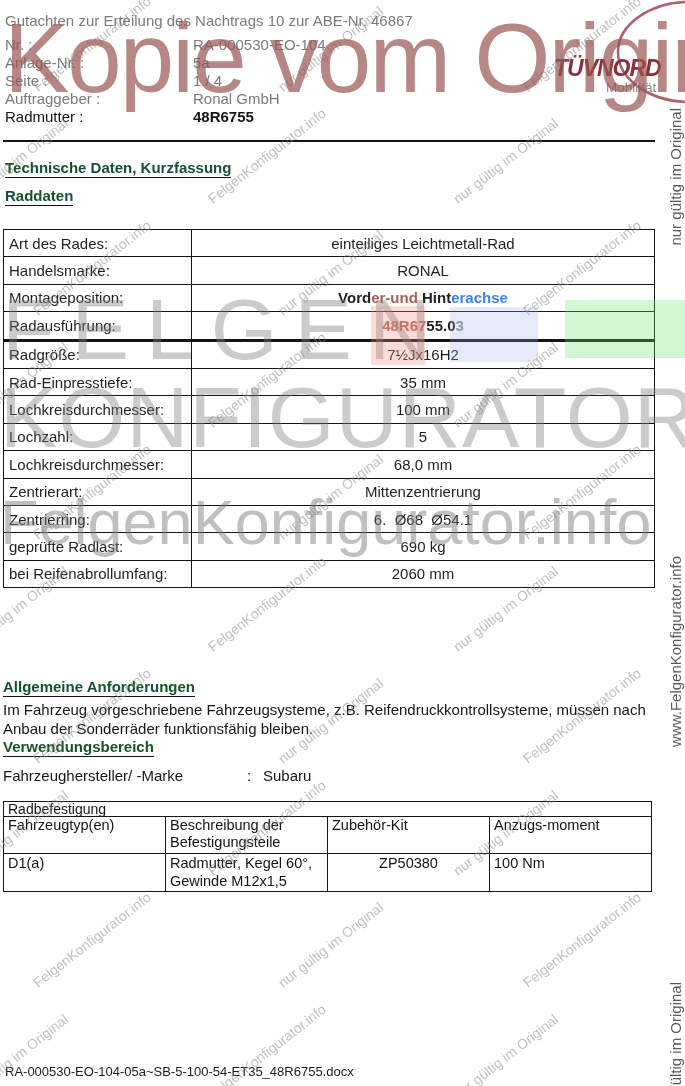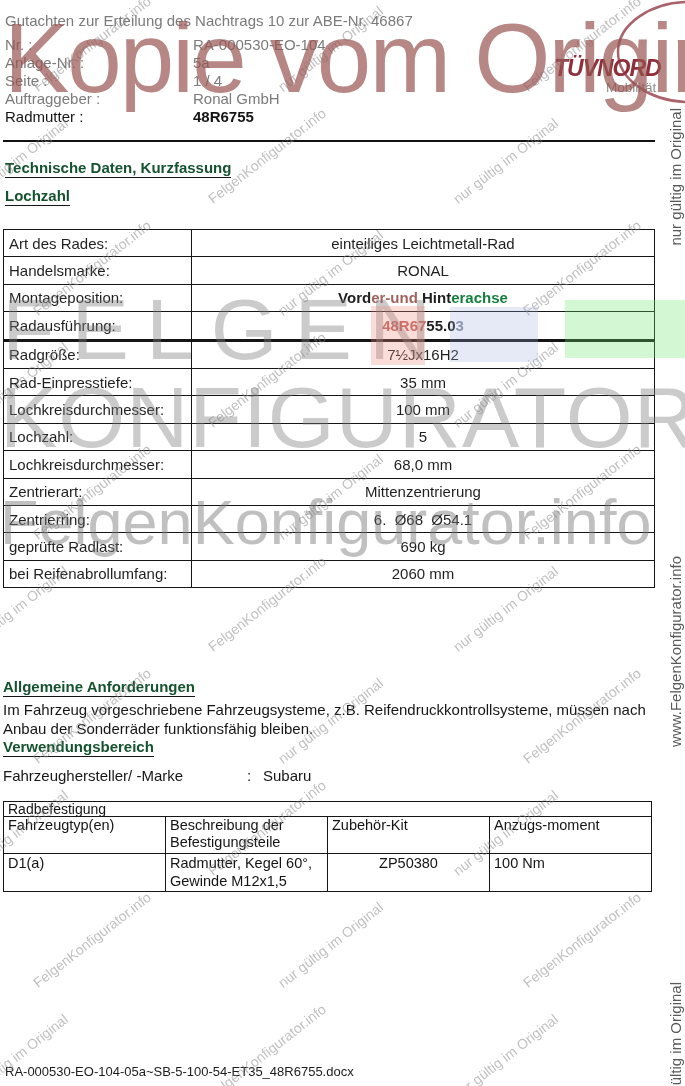--- a/index.html
+++ b/index.html
@@ -105,35 +105,35 @@
   <svg class="logo-arc" width="145" height="110" viewBox="0 0 145 110">
     <ellipse cx="150" cy="52" rx="72" ry="50" fill="none" stroke="rgba(142,47,58,0.75)" stroke-width="2.5"></ellipse>
   </svg>
   <span class="logo-brand" style="color: rgb(142, 47, 58);">TÜVNORD</span>
   <span class="logo-sub">Mobilität</span>
 </div>
 
 <div class="header-rule"></div>
 
 <div id="h-tech"><span class="sec-heading">Technische Daten, Kurzfassung</span></div>
-<div id="h-rad"><span class="sec-heading">Lochzahl</span></div>
+<div id="h-rad"><span class="sec-heading">Raddaten</span></div>
 
 <table class="raddaten">
   <tbody id="raddaten-body">
       <tr>
         <td class="lbl">Art des Rades:</td>
         <td class="val">einteiliges Leichtmetall-Rad</td>
       </tr>
       <tr>
         <td class="lbl">Handelsmarke:</td>
         <td class="val">RONAL</td>
       </tr>
       <tr>
         <td class="lbl">Montageposition:</td>
-        <td class="val bold"><span style="color: rgb(31, 31, 31);">Vord</span><span style="color: rgb(164, 98, 92);">er-und </span><span style="color: rgb(31, 31, 31);">Hint</span><span style="color: #15803d;">erachse</span></td>
+        <td class="val bold"><span style="color: rgb(31, 31, 31);">Vord</span><span style="color: rgb(164, 98, 92);">er-und </span><span style="color: rgb(31, 31, 31);">Hint</span><span style="color: #3b82f6;">erachse</span></td>
       </tr>
       <tr>
         <td class="lbl">Radausführung:</td>
         <td class="val bold"><span style="color: rgb(196, 96, 92);">48R67</span><span style="color: rgb(31, 31, 31);">55.0</span><span style="color: rgb(134, 141, 161);">3</span></td>
       </tr>
       <tr class="section-break">
         <td class="lbl">Radgröße:</td>
         <td class="val">7½Jx16H2</td>
       </tr>
       <tr>

